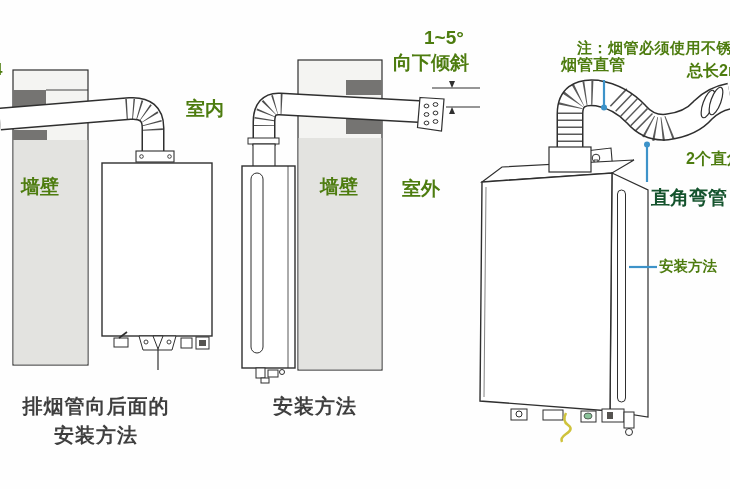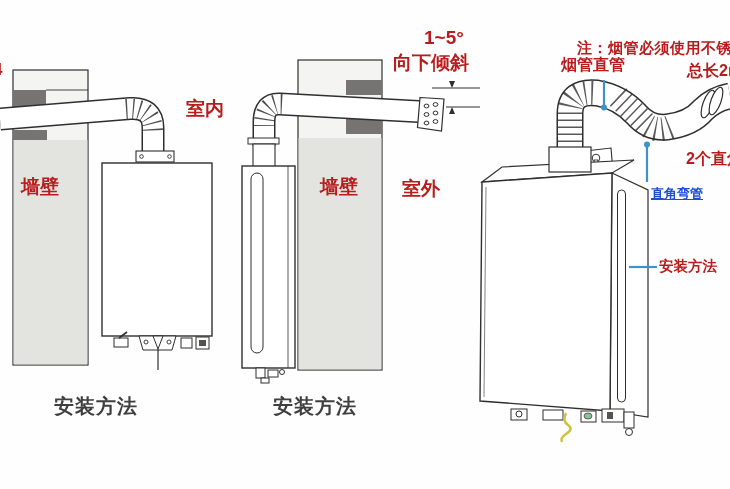--- a/index.html
+++ b/index.html
@@ -2,28 +2,28 @@
 <html><head>
 <meta charset="utf-8">
 <style>
   html,body{margin:0;padding:0;background:#fff;}
   #canvas{
     position:relative;width:730px;height:489px;overflow:hidden;
     background:#fefefe;font-family:"Liberation Sans",sans-serif;
   }
   #canvas svg{position:absolute;left:0;top:0;}
   .lbl{
-    position:absolute;font-weight:bold;color:#b91c1c;
+    position:absolute;font-weight:bold;color:#4d7c0f;
     white-space:nowrap;line-height:1.15;
     font-family:"Liberation Sans",sans-serif;
   }
   .lbl-big{font-size:19px;}
   .lbl-note{font-size:15px;letter-spacing:.5px;}
   .lbl-small{font-size:16px;}
-  .lbl-red{color:#1d4ed8;font-size:13px;text-decoration:underline;}
+  .lbl-red{color:#14532d;font-size:19px;}
   .lbl-body{font-size:14.5px;}
   .caption{
     position:absolute;text-align:center;color:#3f3f3f;font-weight:bold;
     font-size:20px;line-height:29px;letter-spacing:1px;
   }
 </style>
 </head>
 <body>
 
 <div id="canvas">
@@ -167,19 +167,20 @@
   <div class="lbl lbl-big" style="left:402px;top:178px;">室外</div>
 
   <div class="lbl lbl-note" style="left:577px;top:39px;">注：烟管必须使用不锈钢烟管</div>
   <div class="lbl lbl-small" style="left:561px;top:56px;">烟管直管</div>
   <div class="lbl lbl-small" style="left:687px;top:62px;">总长2m</div>
   <div class="lbl lbl-small" style="left:686px;top:150px;">2个直角</div>
   <div class="lbl lbl-red" style="left:651px;top:187px;">直角弯管</div>
   <div class="lbl lbl-body" style="left:659px;top:258px;">安装方法</div>
 
   <div class="caption" style="left:6px;top:392px;width:180px;">
+    <div>排烟管向后面的</div>
     <div>安装方法</div>
   </div>
   <div class="caption" style="left:226px;top:392px;width:178px;">
     <div>安装方法</div>
   </div>
 
 </div>
 
 </body></html>

